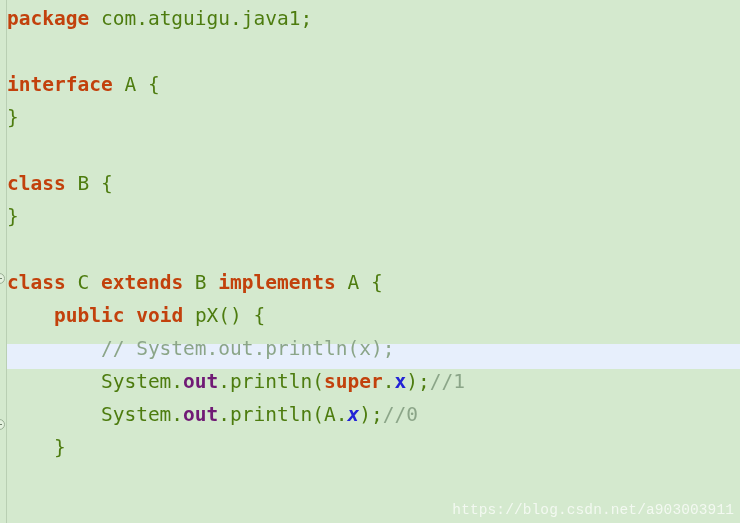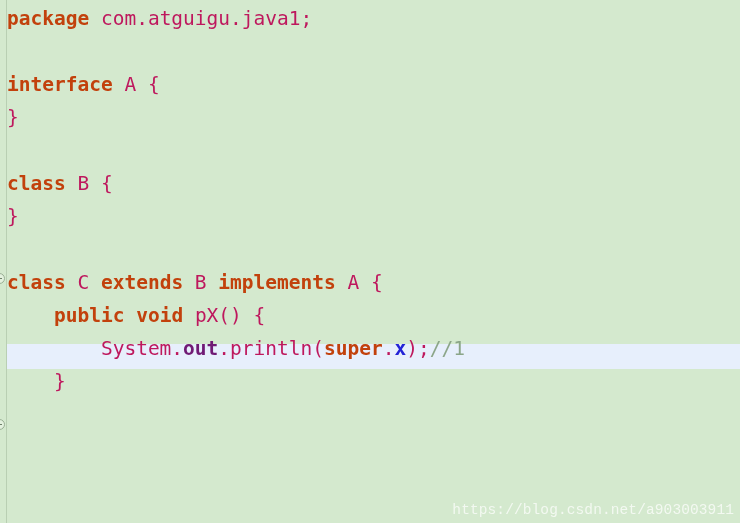--- a/index.html
+++ b/index.html
@@ -93,21 +93,21 @@
     height: 33px;
     line-height: 33px;
     font-size: 19.5px;
     white-space: pre;
     padding-left: 7px;
     letter-spacing: 0px;
   }
 
   
   .tok-kw      { color: #c2410c; font-weight: bold; }
-  .tok-plain   { color: #be185d; }
+  .tok-plain   { color: #4d7c0f; }
   .tok-field   { color: #2323d6; font-weight: bold; font-style: italic; }
   .tok-fieldb  { color: #2323d6; font-weight: bold; }
   .tok-static  { color: #701a75; font-weight: bold; }
   .tok-comment { color: #8ba588; }
   .tok-num     { color: #14110f; }
 
   
   .watermark {
     position: absolute;
     right: 6px;
@@ -132,21 +132,23 @@
         <div class="line"><span class="tok-kw">package</span><span class="tok-plain"> com.atguigu.java1;</span></div>
         <div class="line">&nbsp;</div>
         <div class="line"><span class="tok-kw">interface</span><span class="tok-plain"> A {</span></div>
         <div class="line"><span class="tok-plain">}</span></div>
         <div class="line">&nbsp;</div>
         <div class="line"><span class="tok-kw">class</span><span class="tok-plain"> B {</span></div>
         <div class="line"><span class="tok-plain">}</span></div>
         <div class="line">&nbsp;</div>
         <div class="line"><span class="tok-kw">class</span><span class="tok-plain"> C </span><span class="tok-kw">extends</span><span class="tok-plain"> B </span><span class="tok-kw">implements</span><span class="tok-plain"> A {</span></div>
         <div class="line"><span class="tok-plain">    </span><span class="tok-kw">public</span><span class="tok-plain"> </span><span class="tok-kw">void</span><span class="tok-plain"> pX() {</span></div>
+        <div class="line"><span class="tok-plain">        </span><span class="tok-comment">// System.out.println(x);</span></div>
         <div class="line"><span class="tok-plain">        System.</span><span class="tok-static">out</span><span class="tok-plain">.println(</span><span class="tok-kw">super</span><span class="tok-plain">.</span><span class="tok-fieldb">x</span><span class="tok-plain">);</span><span class="tok-comment">//1</span></div>
+        <div class="line"><span class="tok-plain">        System.</span><span class="tok-static">out</span><span class="tok-plain">.println(A.</span><span class="tok-field">x</span><span class="tok-plain">);</span><span class="tok-comment">//0</span></div>
         <div class="line"><span class="tok-plain">    }</span></div>
       </div>
   </div>
 
   <div class="gutter">
       <div class="fold-marker" style="top: 273px;"></div>
       <div class="fold-marker" style="top: 419px;"></div>
     </div>
   <div class="gutter-rule"></div>
 

